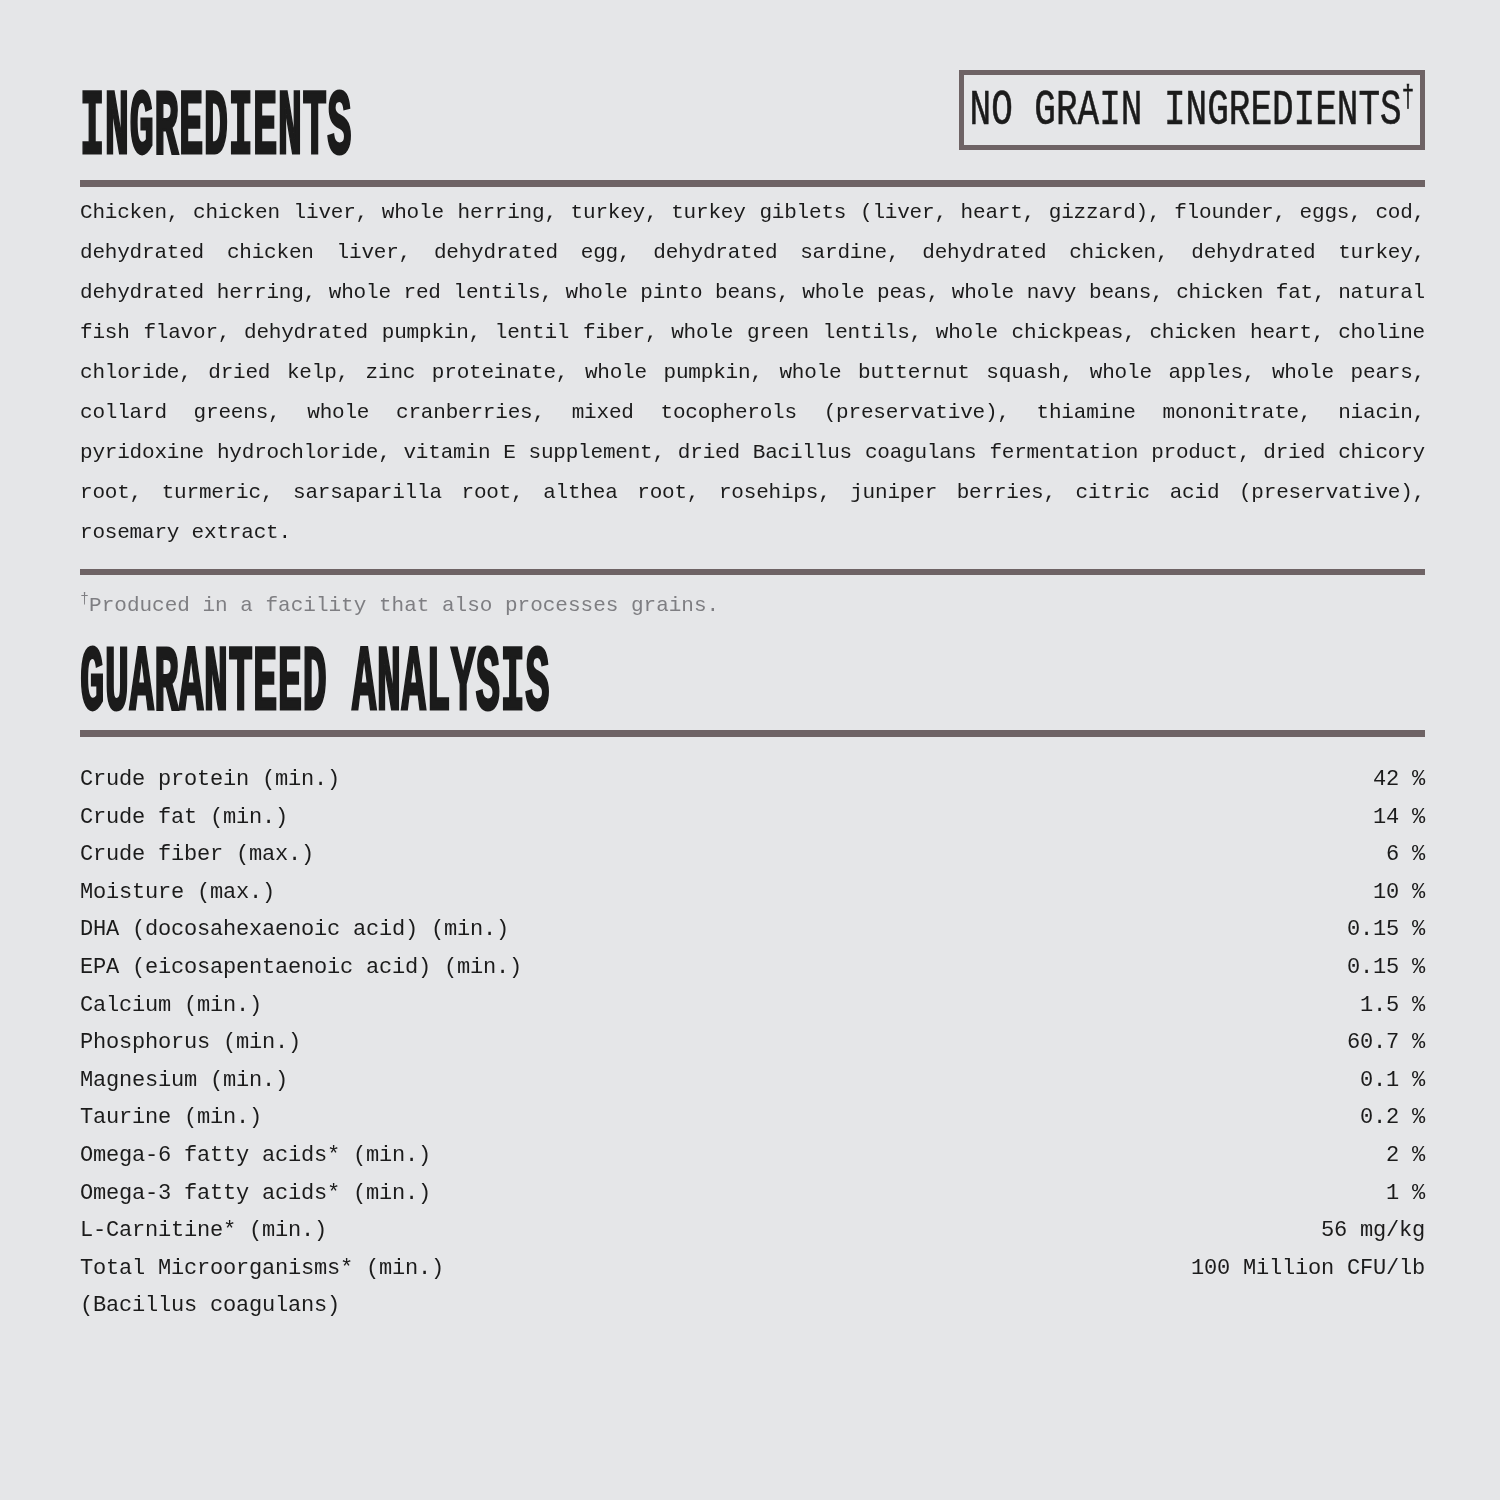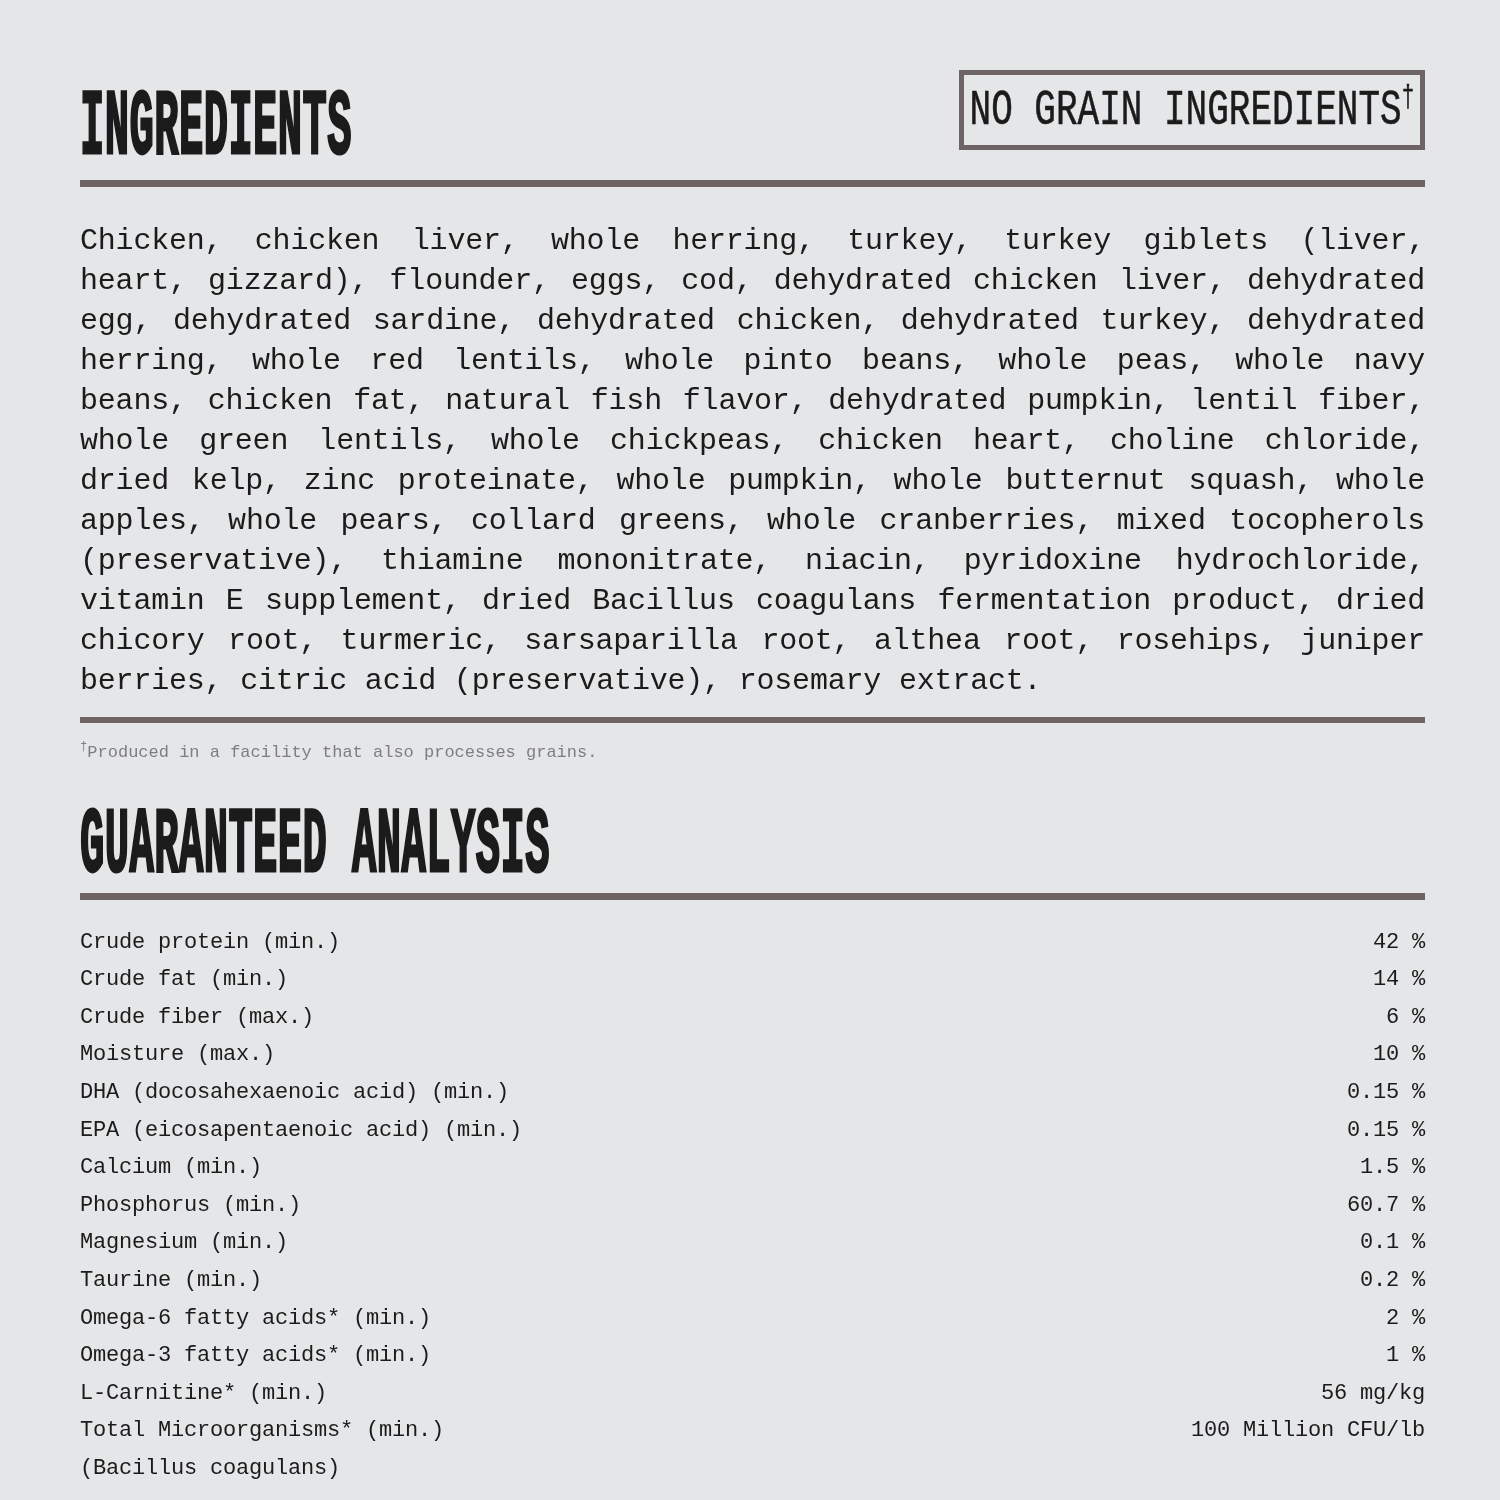--- a/index.html
+++ b/index.html
@@ -43,36 +43,36 @@
     -webkit-text-stroke: 0.6px #1b1b1b;
   }
   .badge-text sup { font-size: 60%; vertical-align: super; }
 
   
   .rule { height: 7px; background: #6e6365; }
   .rule.mid { height: 6px; margin-top: 16px; }
 
   
   .ingredients-body {
-    margin-top: 34px;
-    font-size: 30px; line-height: 40px;
+    margin-top: 6px;
+    font-size: 21px; line-height: 40px;
     letter-spacing: -0.2px;
     text-align: justify;
     color: #1b1b1b;
   }
 
   .footnote {
     margin-top: 8px;
-    font-size: 17px; line-height: 32px;
+    font-size: 21px; line-height: 32px;
     color: #7e7e82;
   }
   .footnote sup { font-size: 72%; vertical-align: super; }
 
   
-  .ga-header { position: relative; height: 92px; margin-top: 32px; }
+  .ga-header { position: relative; height: 92px; margin-top: 16px; }
   .ga-header .display-h { bottom: 8px; }
 
   .ga-table { margin-top: 24px; }
   .ga-row {
     display: flex; justify-content: space-between; align-items: baseline;
     font-size: 22px; line-height: 37.6px;
     letter-spacing: -0.2px;
   }
   .ga-label { text-align: left; }
   .ga-value { text-align: center; white-space: nowrap; }

